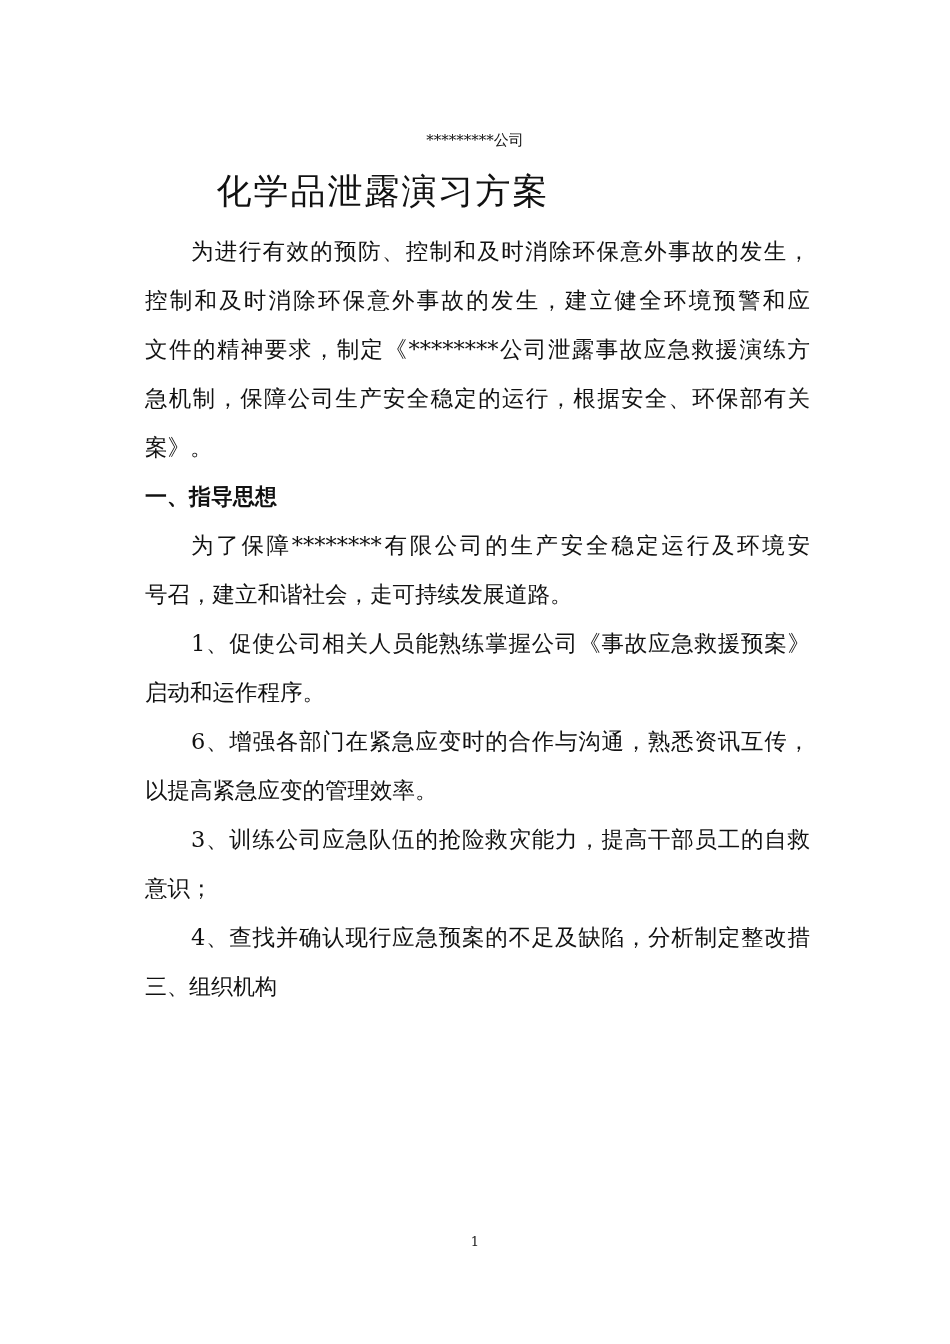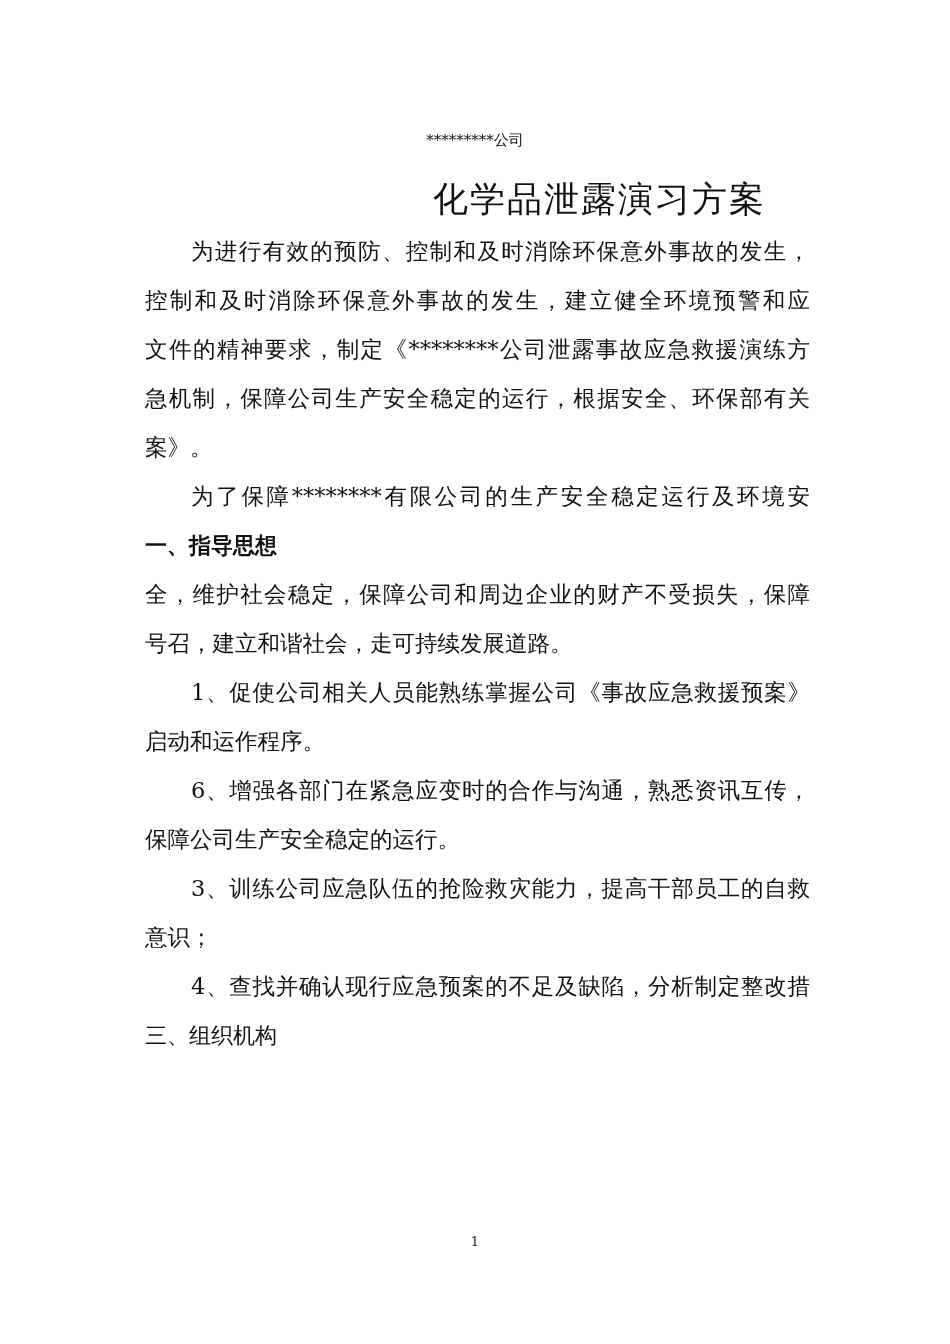--- a/index.html
+++ b/index.html
@@ -30,25 +30,24 @@
       text-align: center;
       font-size: 15px;
       line-height: 32px;
       letter-spacing: 0px;
     }
     .doc-title {
       position: absolute;
       top: 166px;
       left: 0;
       width: 766px;
-      text-align: right;
+      text-align: center;
       font-size: 35px;
       line-height: 50px;
       letter-spacing: 2px;
-      margin-top: 8px;
     }
     .body-text {
       position: absolute;
       left: 145px;
       width: 665px;
       font-size: 22.5px;
       line-height: 49px;
     }
     .line {
       display: block;
@@ -94,35 +93,34 @@
 
     <div>
       <span class="line indent">为进行有效的预防、控制和及时消除环保意外事故的发生，</span>
       <span class="line">控制和及时消除环保意外事故的发生，建立健全环境预警和应</span>
       <span class="line">文件的精神要求，制定《********公司泄露事故应急救援演练方</span>
       <span class="line">急机制，保障公司生产安全稳定的运行，根据安全、环保部有关</span>
       <span class="line last">案》。</span>
     </div>
 
     <div>
+      <span class="line last heading">一、指导思想</span>
       <span class="line indent">为了保障********有限公司的生产安全稳定运行及环境安</span>
-      <span class="line last heading">一、指导思想</span>
-      <span class="line">全，维护社会稳定，保障公司和周边企业的财产不受损失，保障</span>
       <span class="line last">号召，建立和谐社会，走可持续发展道路。</span>
     </div>
 
     <div>
 
       <div>
         <span class="line indent">1、促使公司相关人员能熟练掌握公司《事故应急救援预案》</span>
         <span class="line last">启动和运作程序。</span>
       </div>
       <div>
         <span class="line indent">6、增强各部门在紧急应变时的合作与沟通，熟悉资讯互传，</span>
-        <span class="line last">保障公司生产安全稳定的运行。</span>
+        <span class="line last">以提高紧急应变的管理效率。</span>
       </div>
       <div>
         <span class="line indent">3、训练公司应急队伍的抢险救灾能力，提高干部员工的自救</span>
         <span class="line last">意识；</span>
       </div>
       <div>
         <span class="line indent">4、查找并确认现行应急预案的不足及缺陷，分析制定整改措</span>
       </div>
     </div>
 

